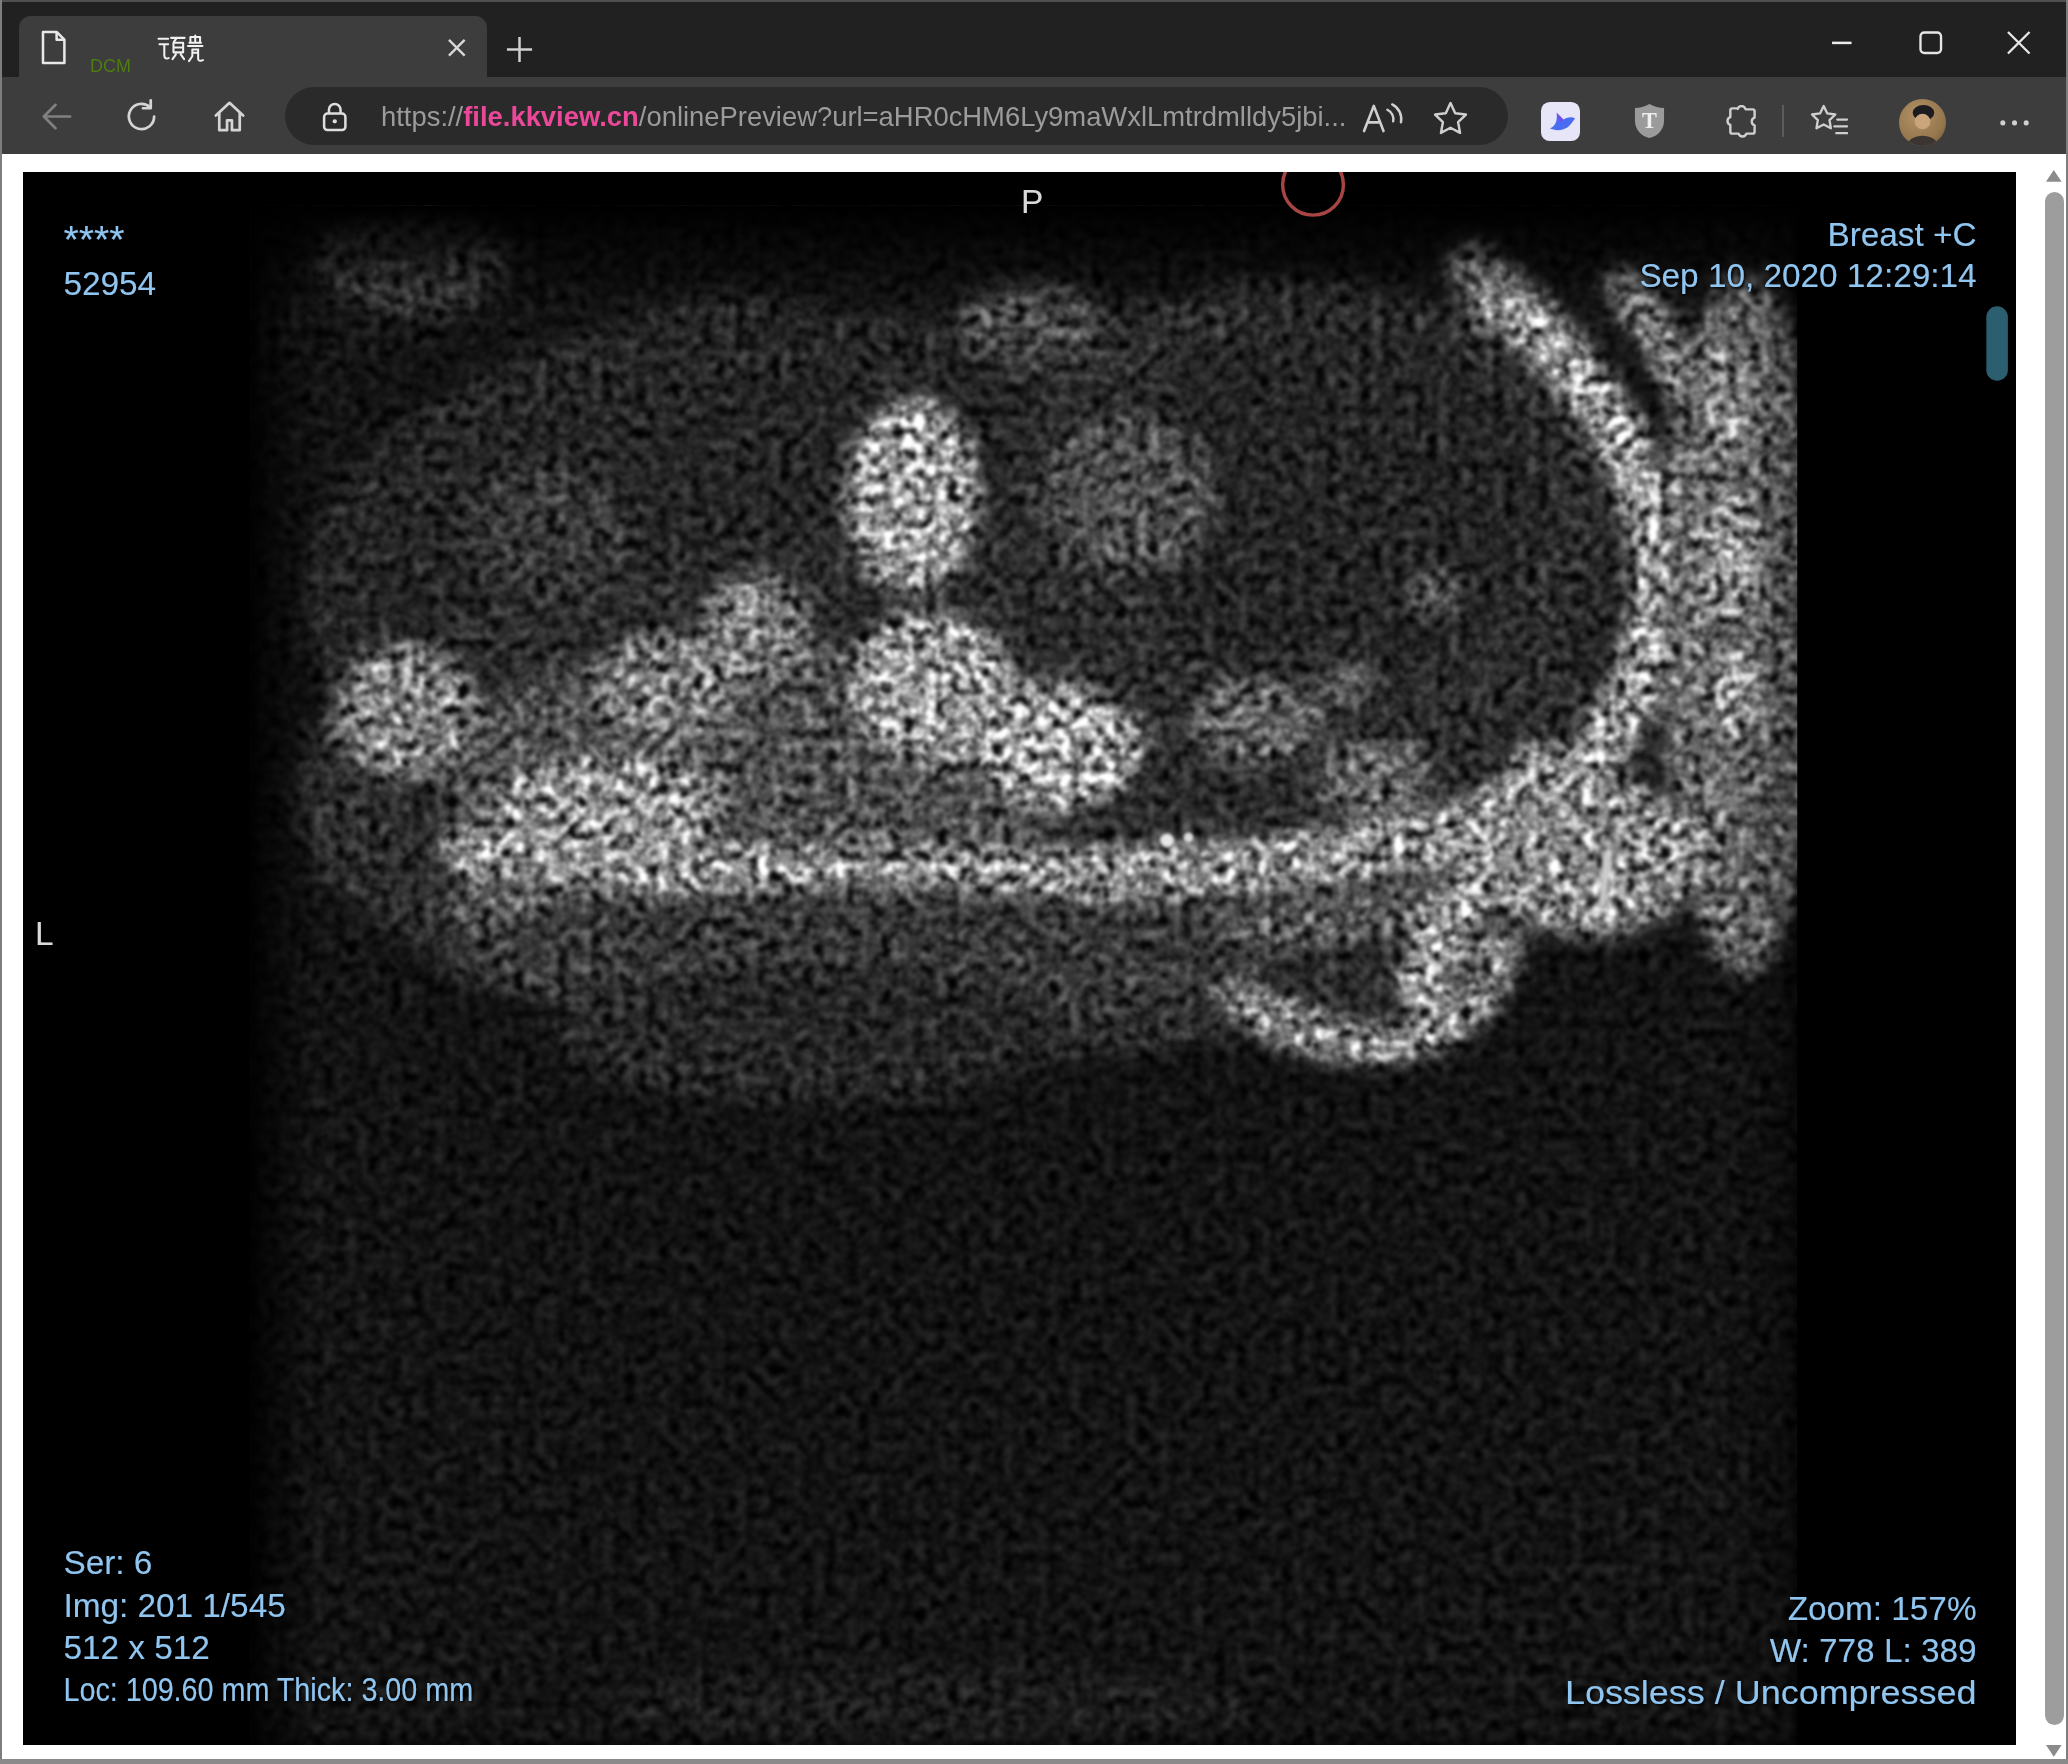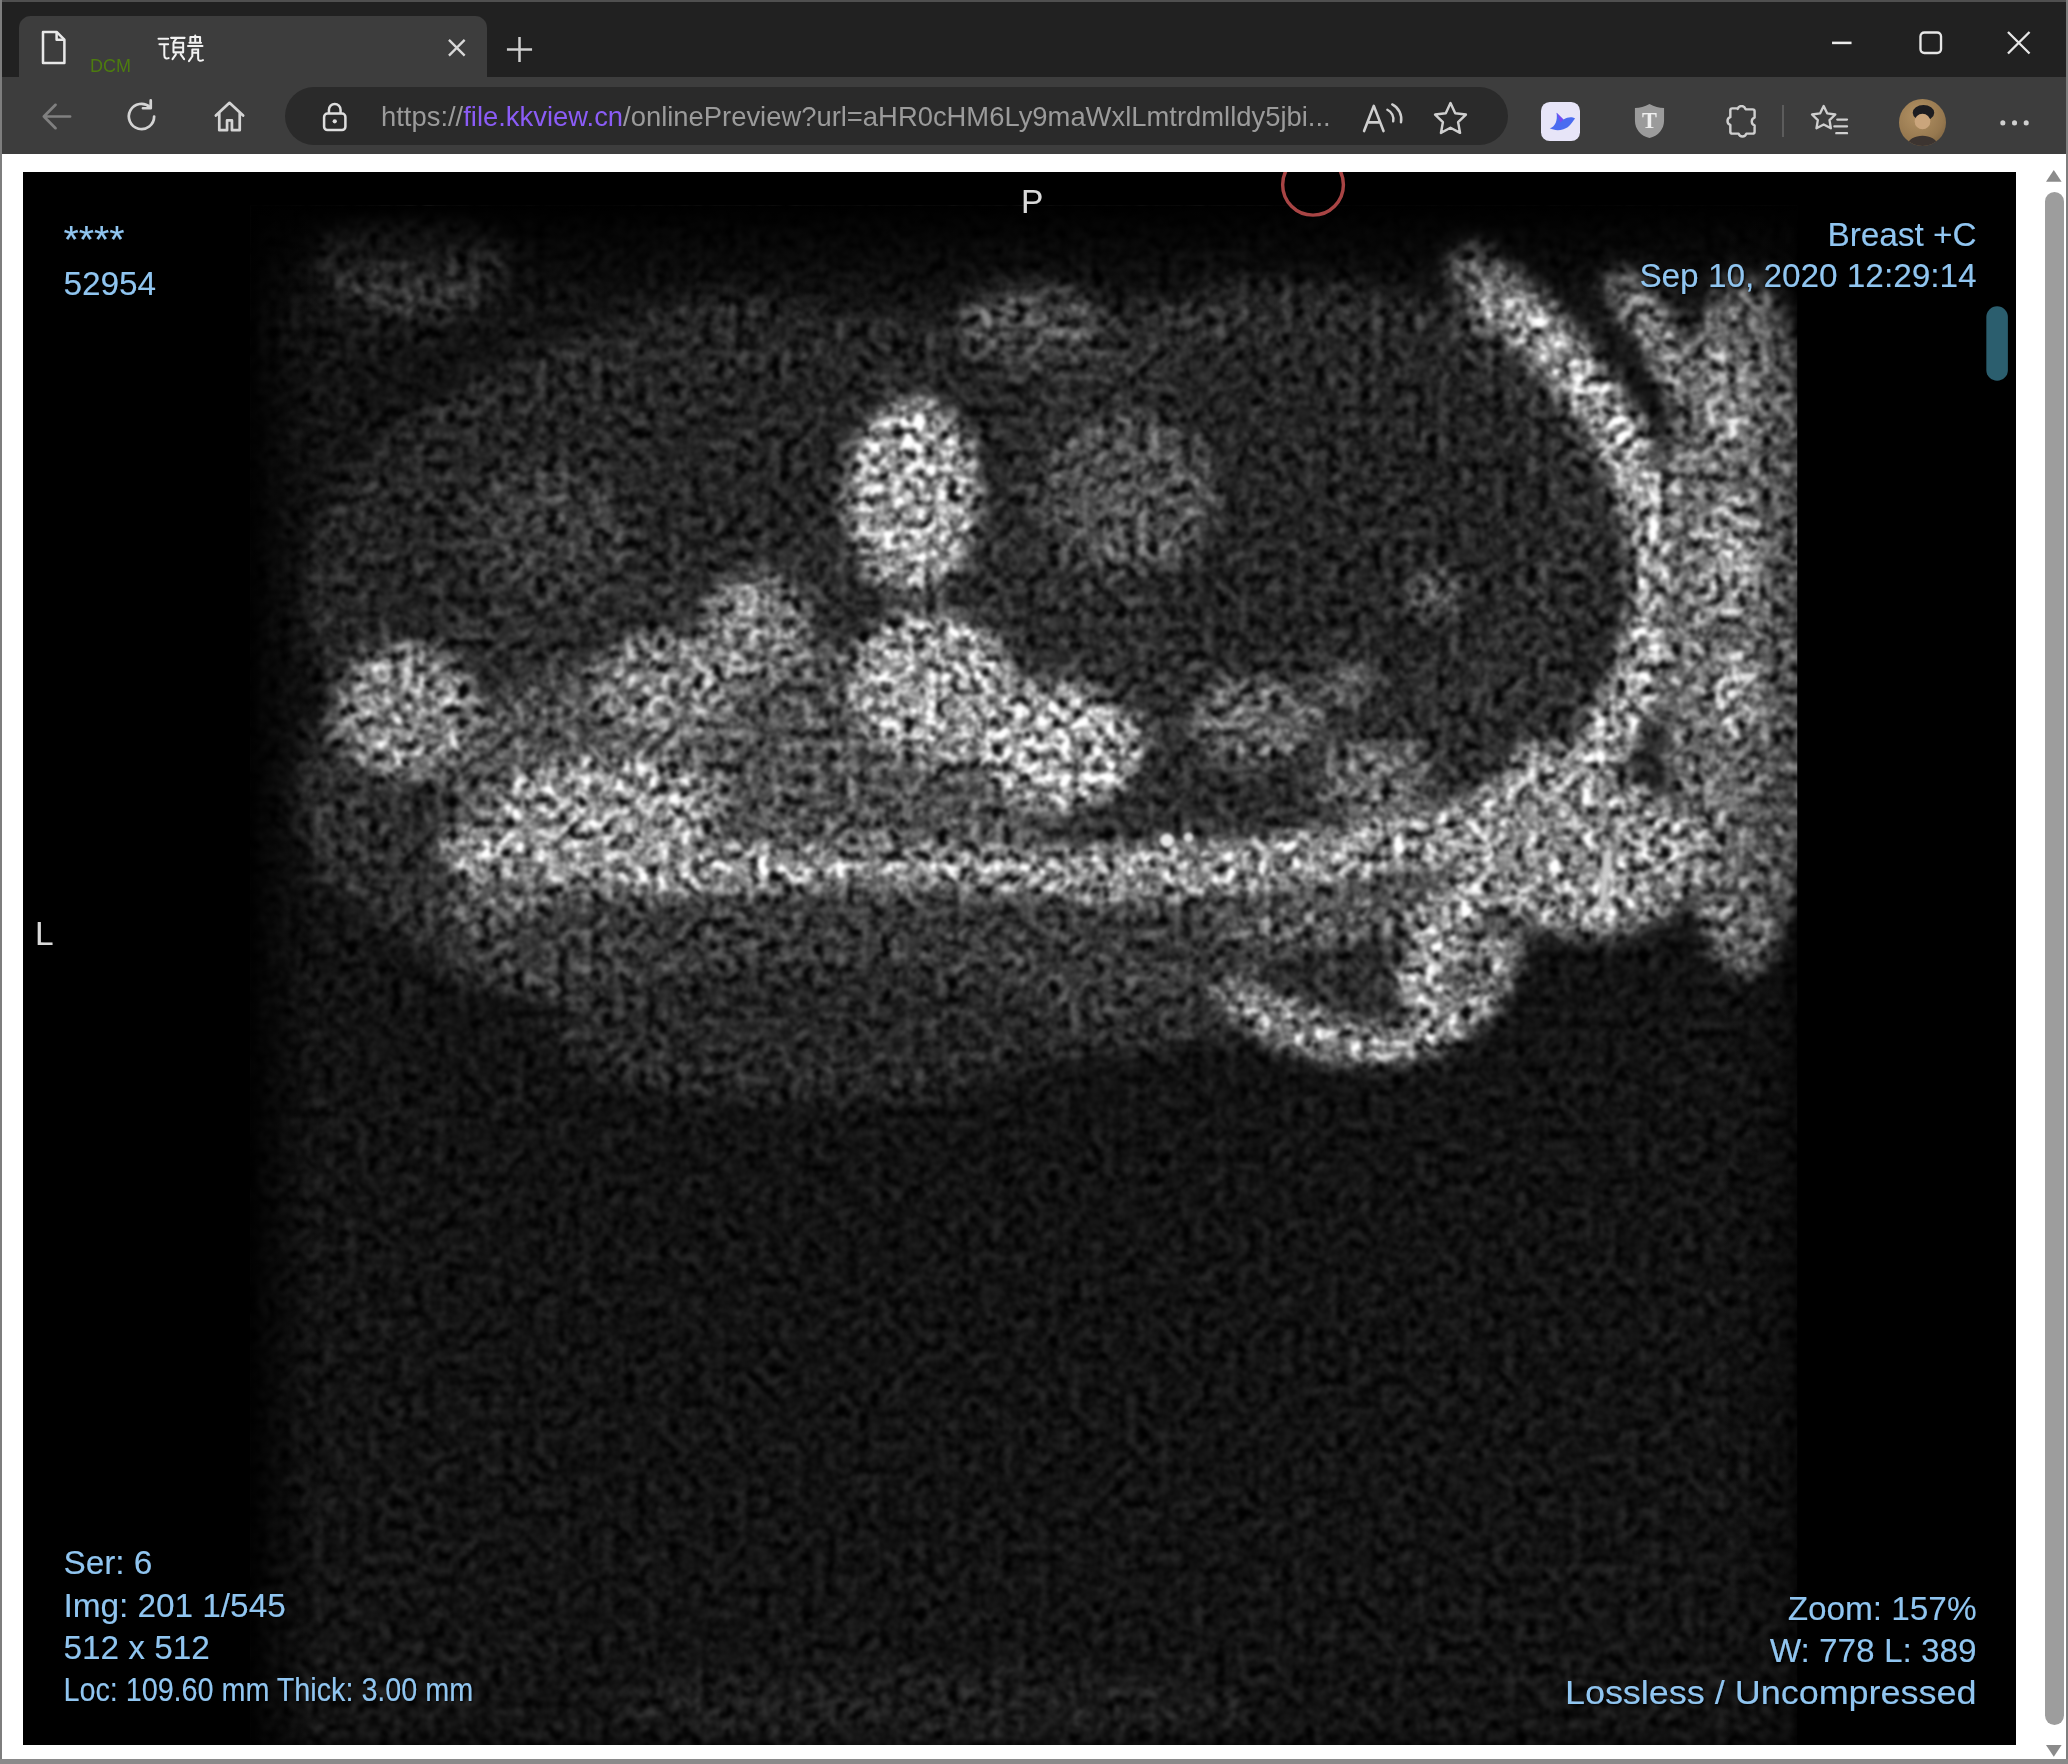--- a/index.html
+++ b/index.html
@@ -6,21 +6,21 @@
   html,body { width:2068px; height:1764px; background:#fff; overflow:hidden;
     font-family:"Liberation Sans", sans-serif; }
   .abs { position:absolute; }
   #titlebar { position:absolute; left:0; top:0; width:2068px; height:77px; background:#212121; }
   #tab { position:absolute; left:18.6px; top:15.7px; width:468px; height:62px; background:#3d3d3d; border-radius:11.8px 11.8px 0 0; }
   #toolbar { position:absolute; left:0; top:77px; width:2068px; height:77px; background:#3d3d3d; }
   #pill { position:absolute; left:285px; top:87px; width:1223px; height:58px; border-radius:29px; background:#2a2a2a; }
   #page { position:absolute; left:0; top:155px; width:2068px; height:1609px; background:#fff; }
   #canvas { position:absolute; left:22.5px; top:172px; width:1993px; height:1573px; background:#000; }
   .url { font-size:27.4px; color:#9b9b9b; white-space:nowrap; }
-  .url b { color:#8b5cf6; font-weight:normal; }
+  .url b { color:#ec4899; font-weight:bold; }
   #tabtitle { position:absolute; left:90px; top:32px; font-size:18px; color:#4d7c0f;margin-top:24px; }
 </style>
 </head>
 <body>
 <div id="titlebar"></div>
 <div id="tab"></div>
 
 <svg class="abs" style="left:40px;top:30px" width="27.4" height="35" viewBox="0 0 28 36">
   <path d="M3 2 h14 l8 8 v24 h-22 z" fill="none" stroke="#e8e8e8" stroke-width="2.6" stroke-linejoin="round"></path>
   <path d="M17 2 v8 h8" fill="none" stroke="#e8e8e8" stroke-width="2.6" stroke-linejoin="round"></path>

